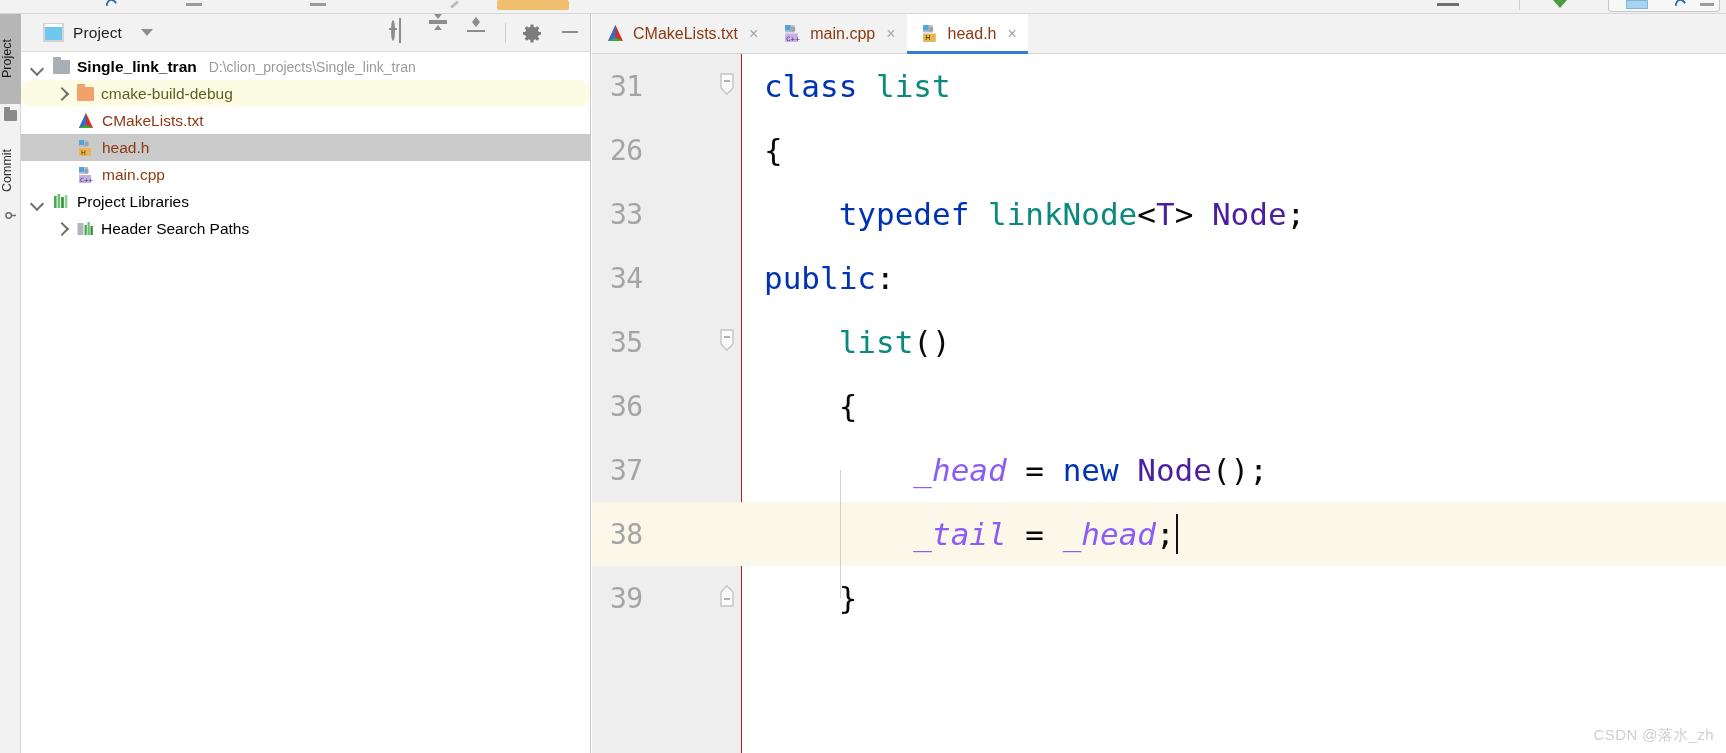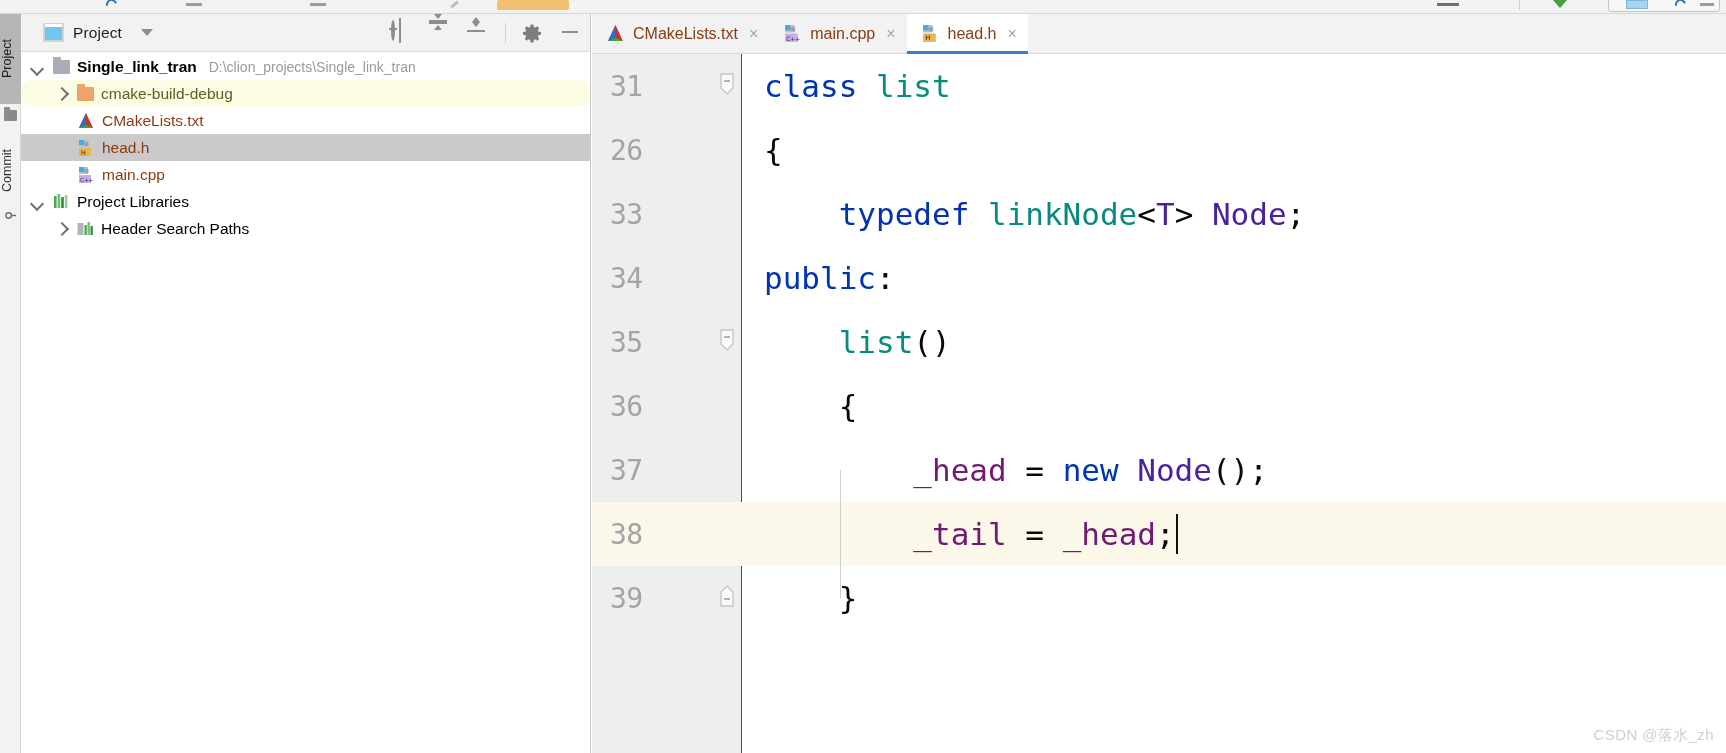--- a/index.html
+++ b/index.html
@@ -228,21 +228,21 @@
   }
   .cline.hl { background: #fbf8e9; }
 
   .indent-guide {
     position: absolute; left: 100px; width: 1px; background: #d0d0d0;
   }
 
   .k-kw { color: #0033b3; }      
   .k-type { color: #0a8a7e; }    
   .k-purple { color: #4b1f9e; }  
-  .k-field { color: #701a75; }   
+  .k-field { color: #8b5cf6; font-style: italic; }   
   .k-plain { color: #080808; }
 
   .caret {
     display: inline-block; width: 2px; height: 40px; background: #111111;
     vertical-align: middle; margin-left: 1px;
   }
 
   .watermark {
     position: absolute; right: 12px; bottom: 8px;
     font-size: 15px; color: #cfcfcf; letter-spacing: .4px;

